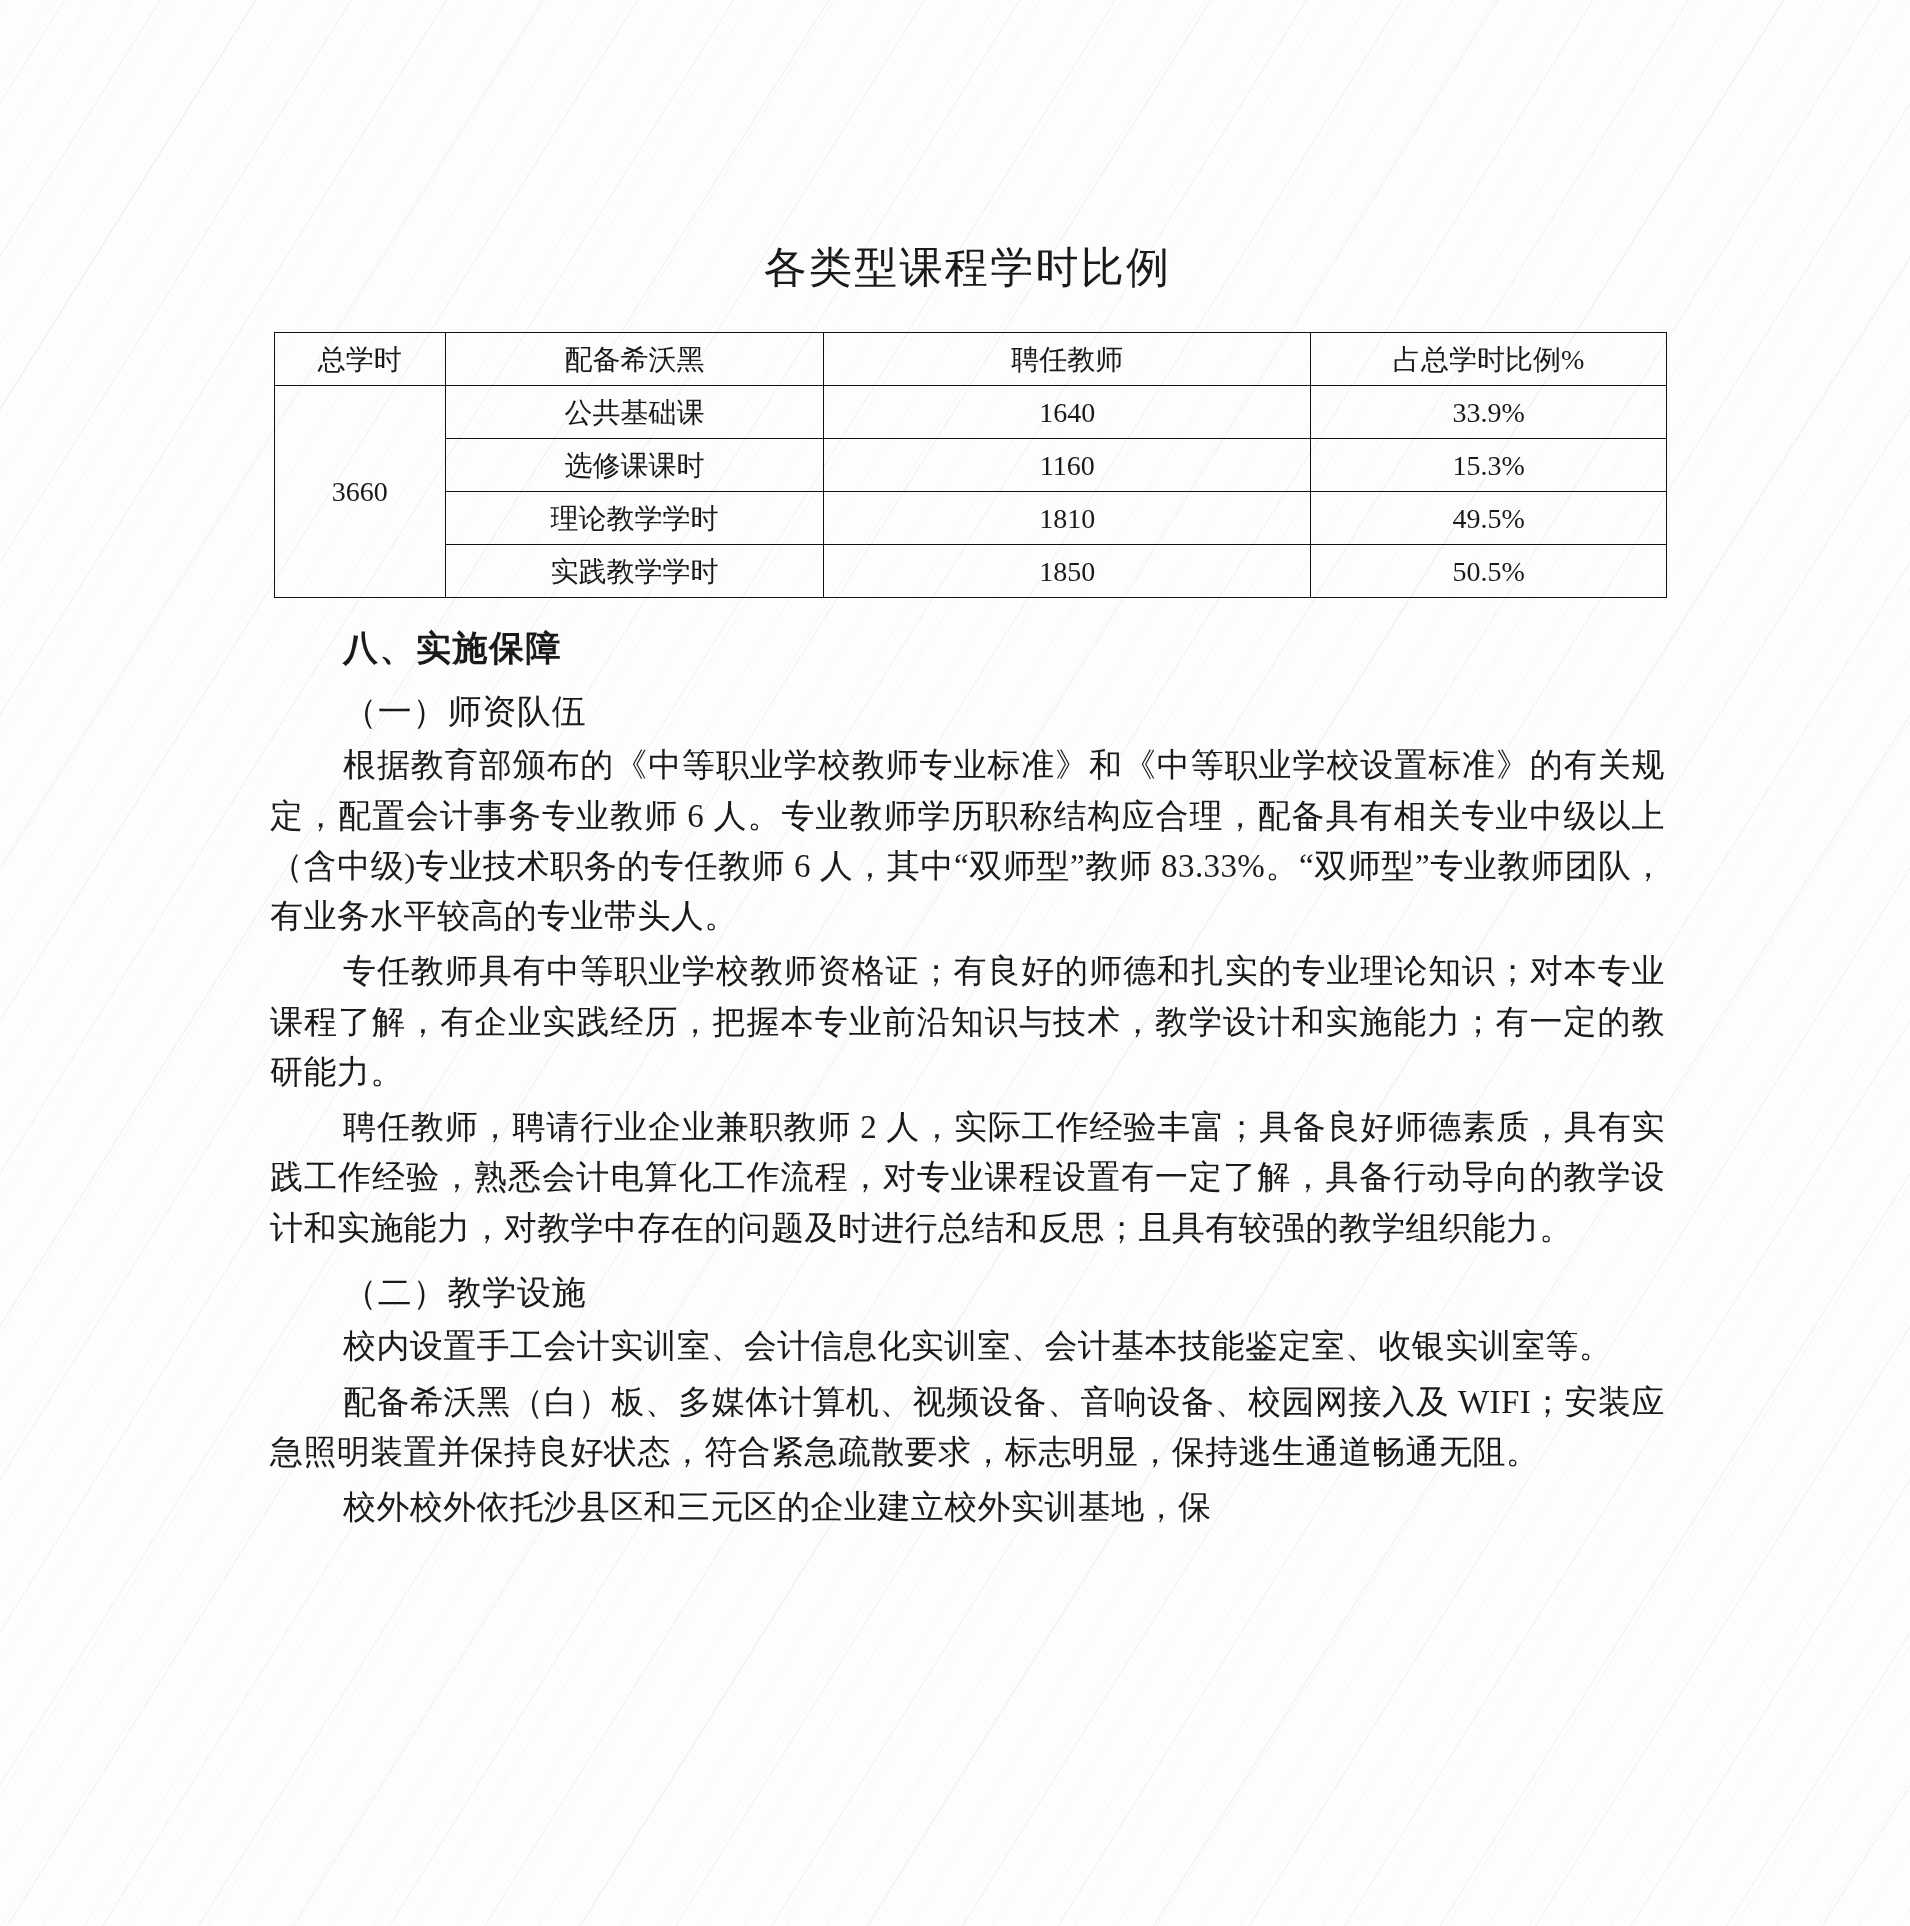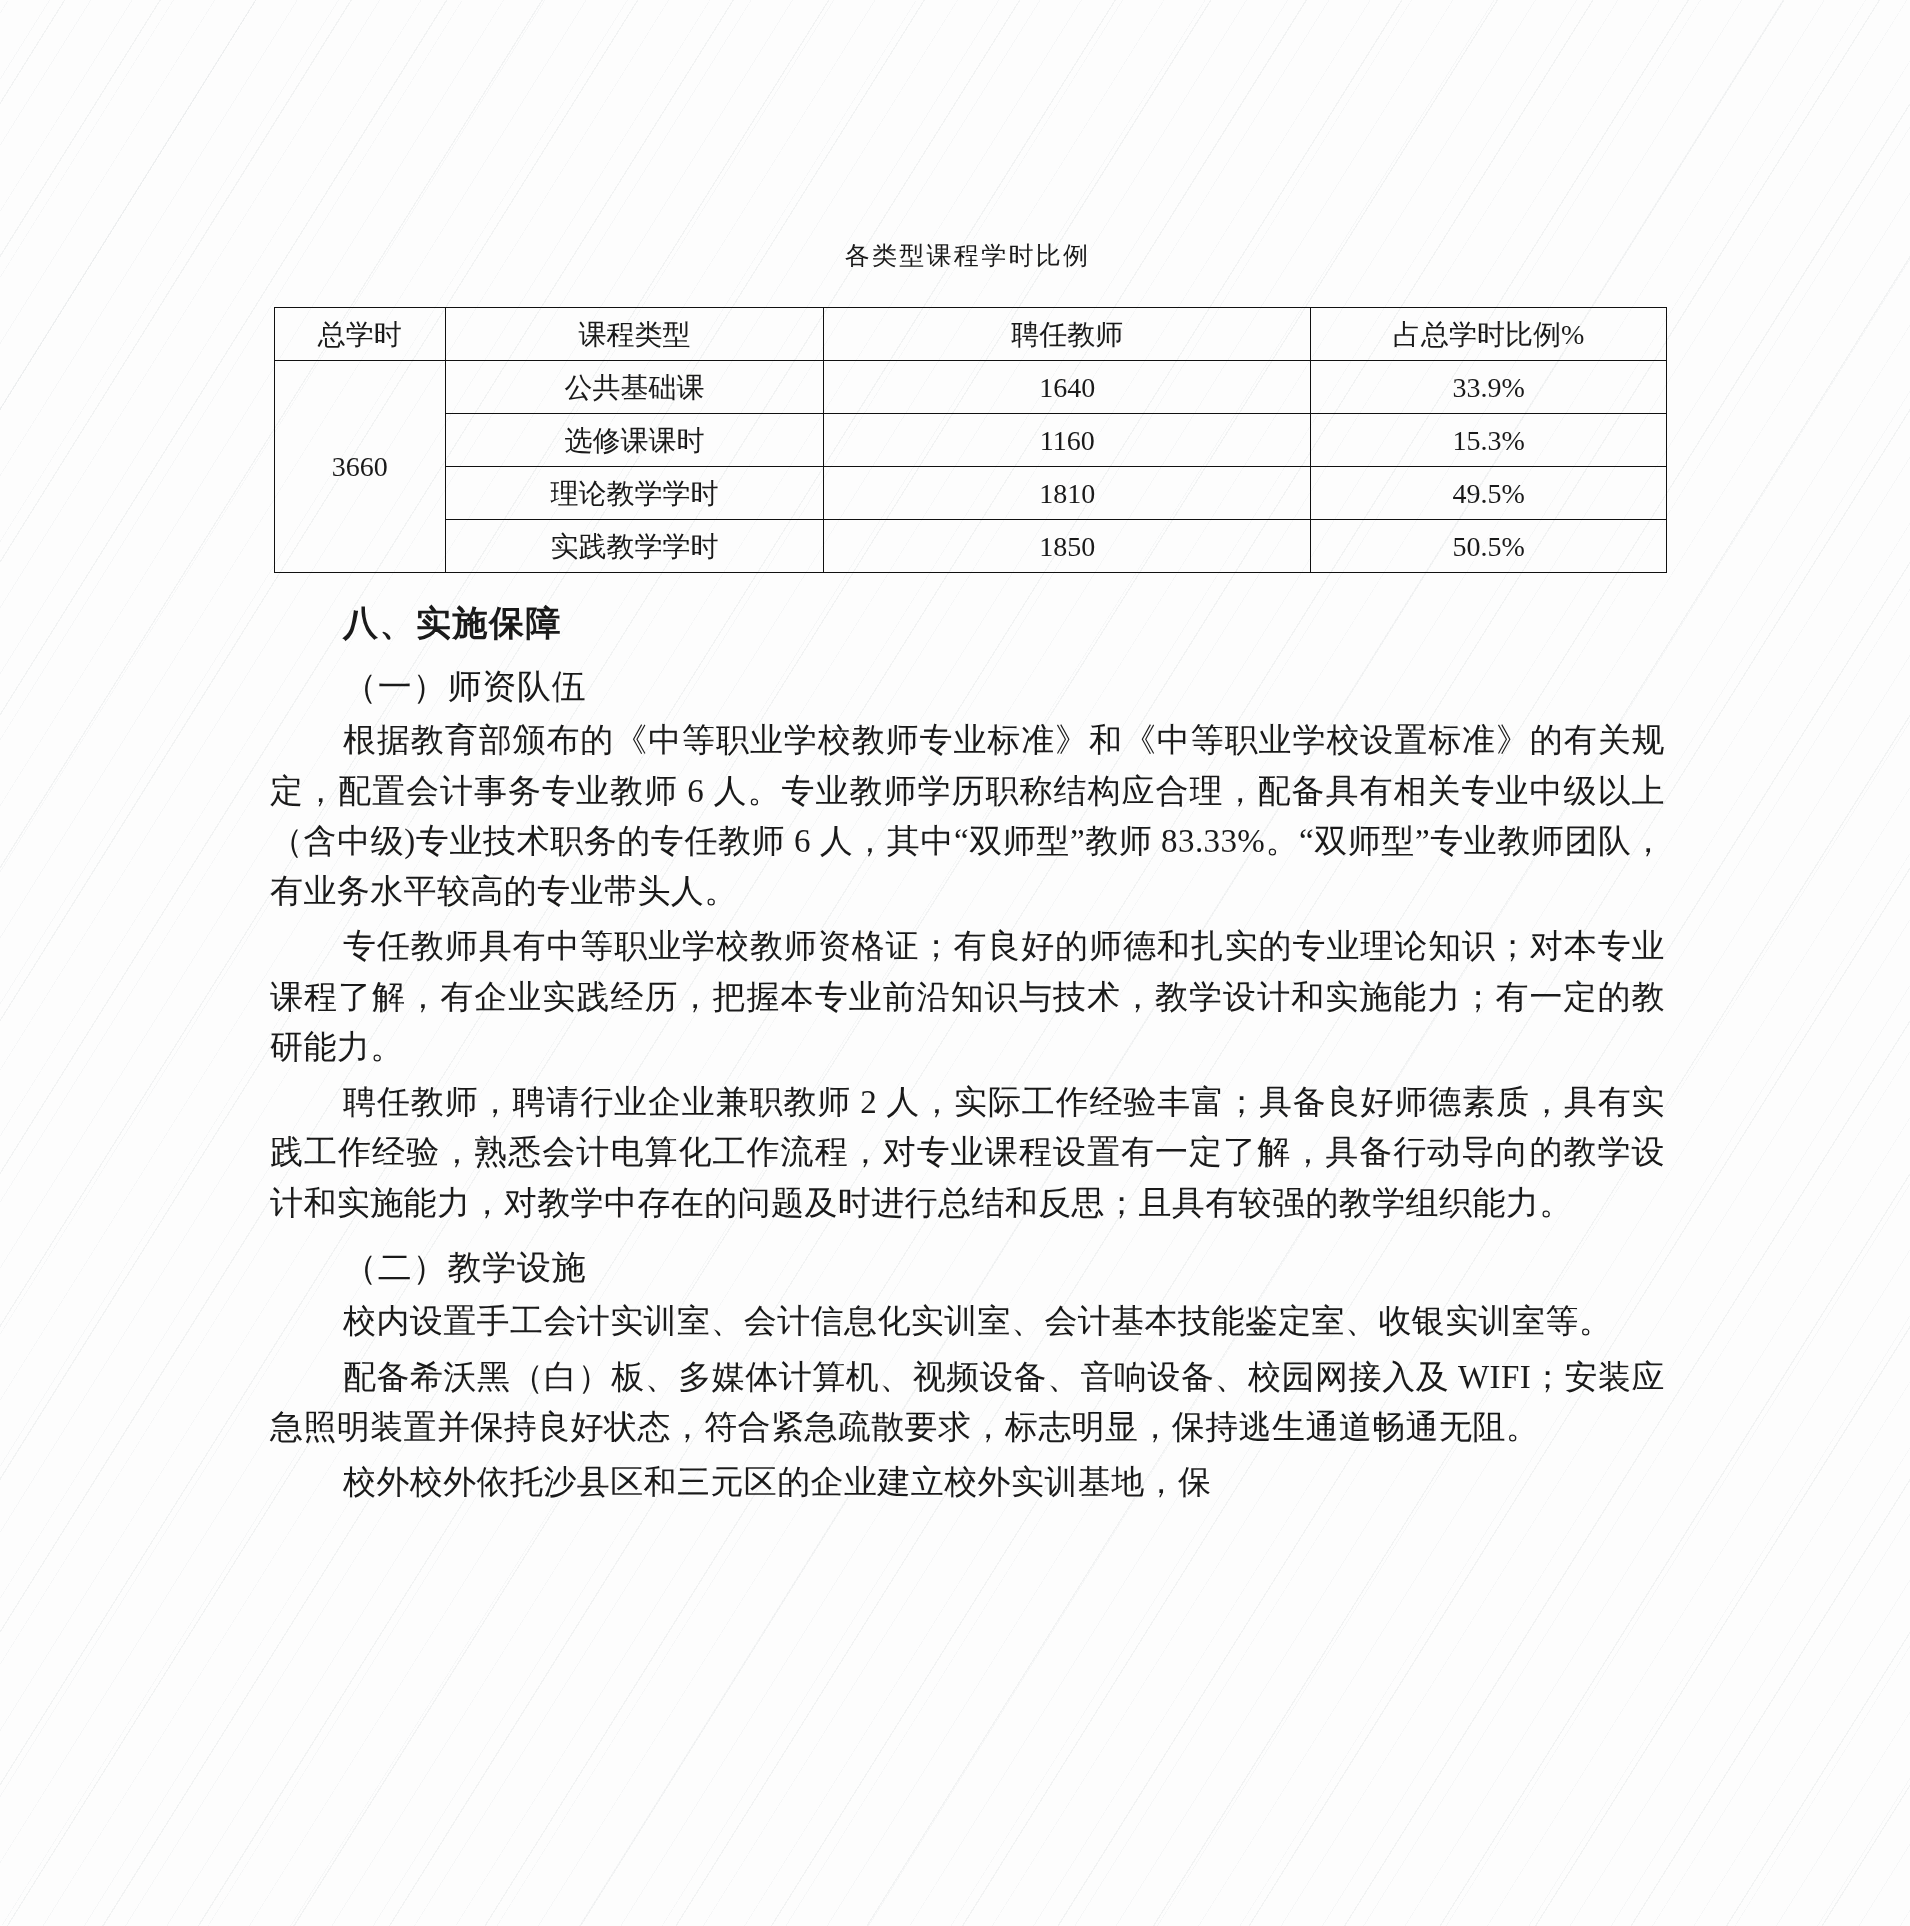--- a/index.html
+++ b/index.html
@@ -36,21 +36,21 @@
     opacity: 0.85;
   }
   .content {
     position: absolute;
     left: 270px;
     top: 239px;
     width: 1395px;
   }
   .table-title {
     text-align: center;
-    font-size: 25px;
+    font-size: 43px;
     font-weight: 400;
     letter-spacing: 2.3px;
     margin: 0 0 35px 0;
     font-family: "Liberation Serif", "DejaVu Serif", serif;
   }
   table.hours {
     border-collapse: collapse;
     width: 1356px;
     margin: 0 0 0 3.9px;
     table-layout: fixed;
@@ -109,21 +109,21 @@
   <div class="watermark"></div>
 
   <div class="content">
 
     <div class="table-title">各类型课程学时比例</div>
 
     <table class="hours">
       <tbody>
         <tr>
           <th class="col1">总学时</th>
-          <th class="col2">课程类型</th>
+          <th class="col2">配备希沃黑</th>
           <th class="col3">聘任教师</th>
           <th class="col4">占总学时比例%</th>
         </tr>
         <tr>
           <td class="col1 total-cell" rowspan="4">3660</td>
           <td class="col2">公共基础课</td>
           <td class="col3">1640</td>
           <td class="col4">33.9%</td>
         </tr>
         <tr>

